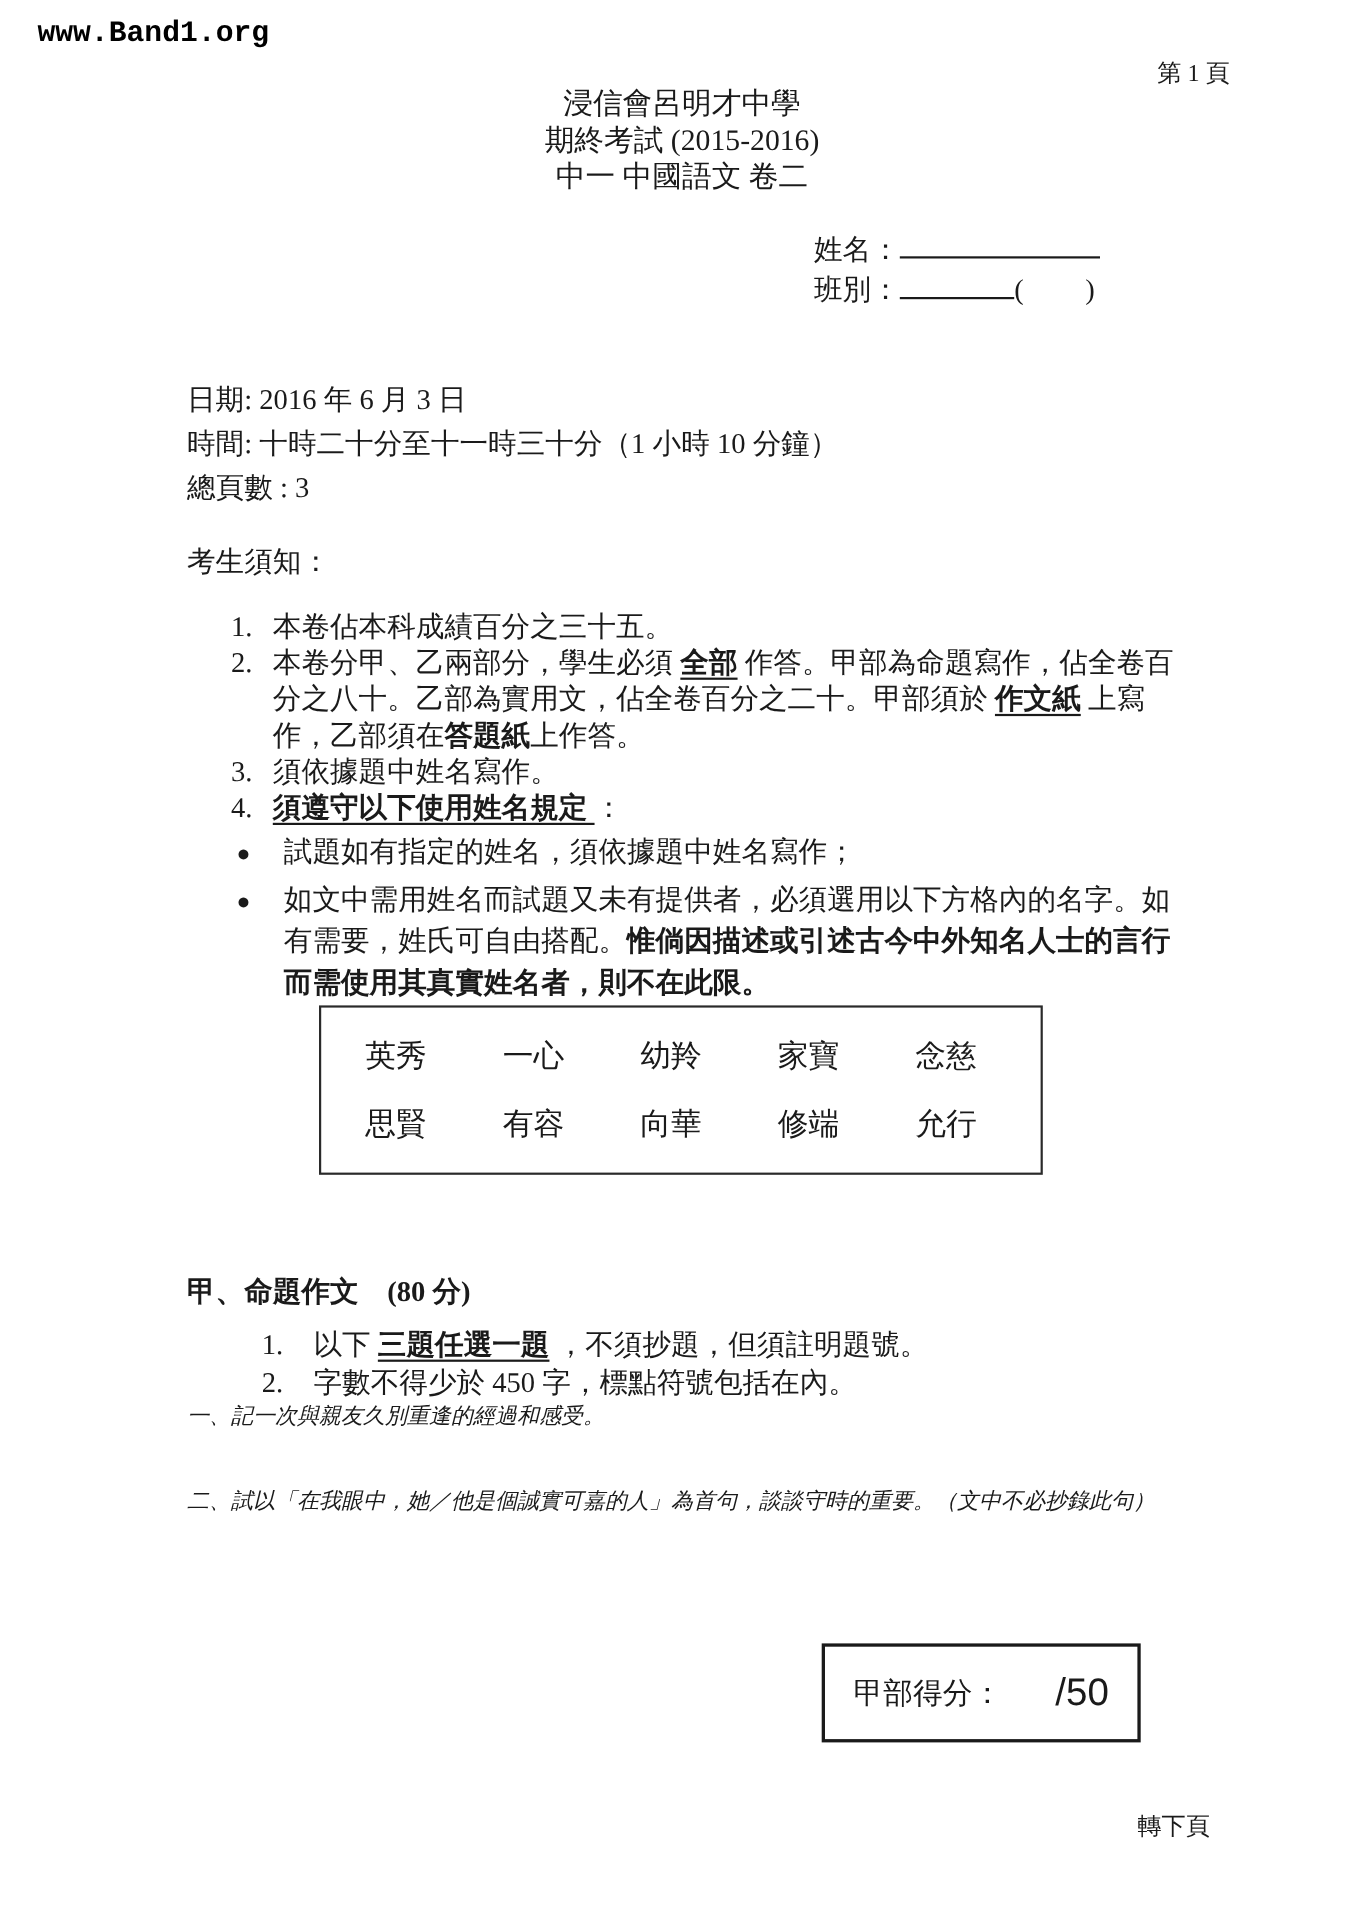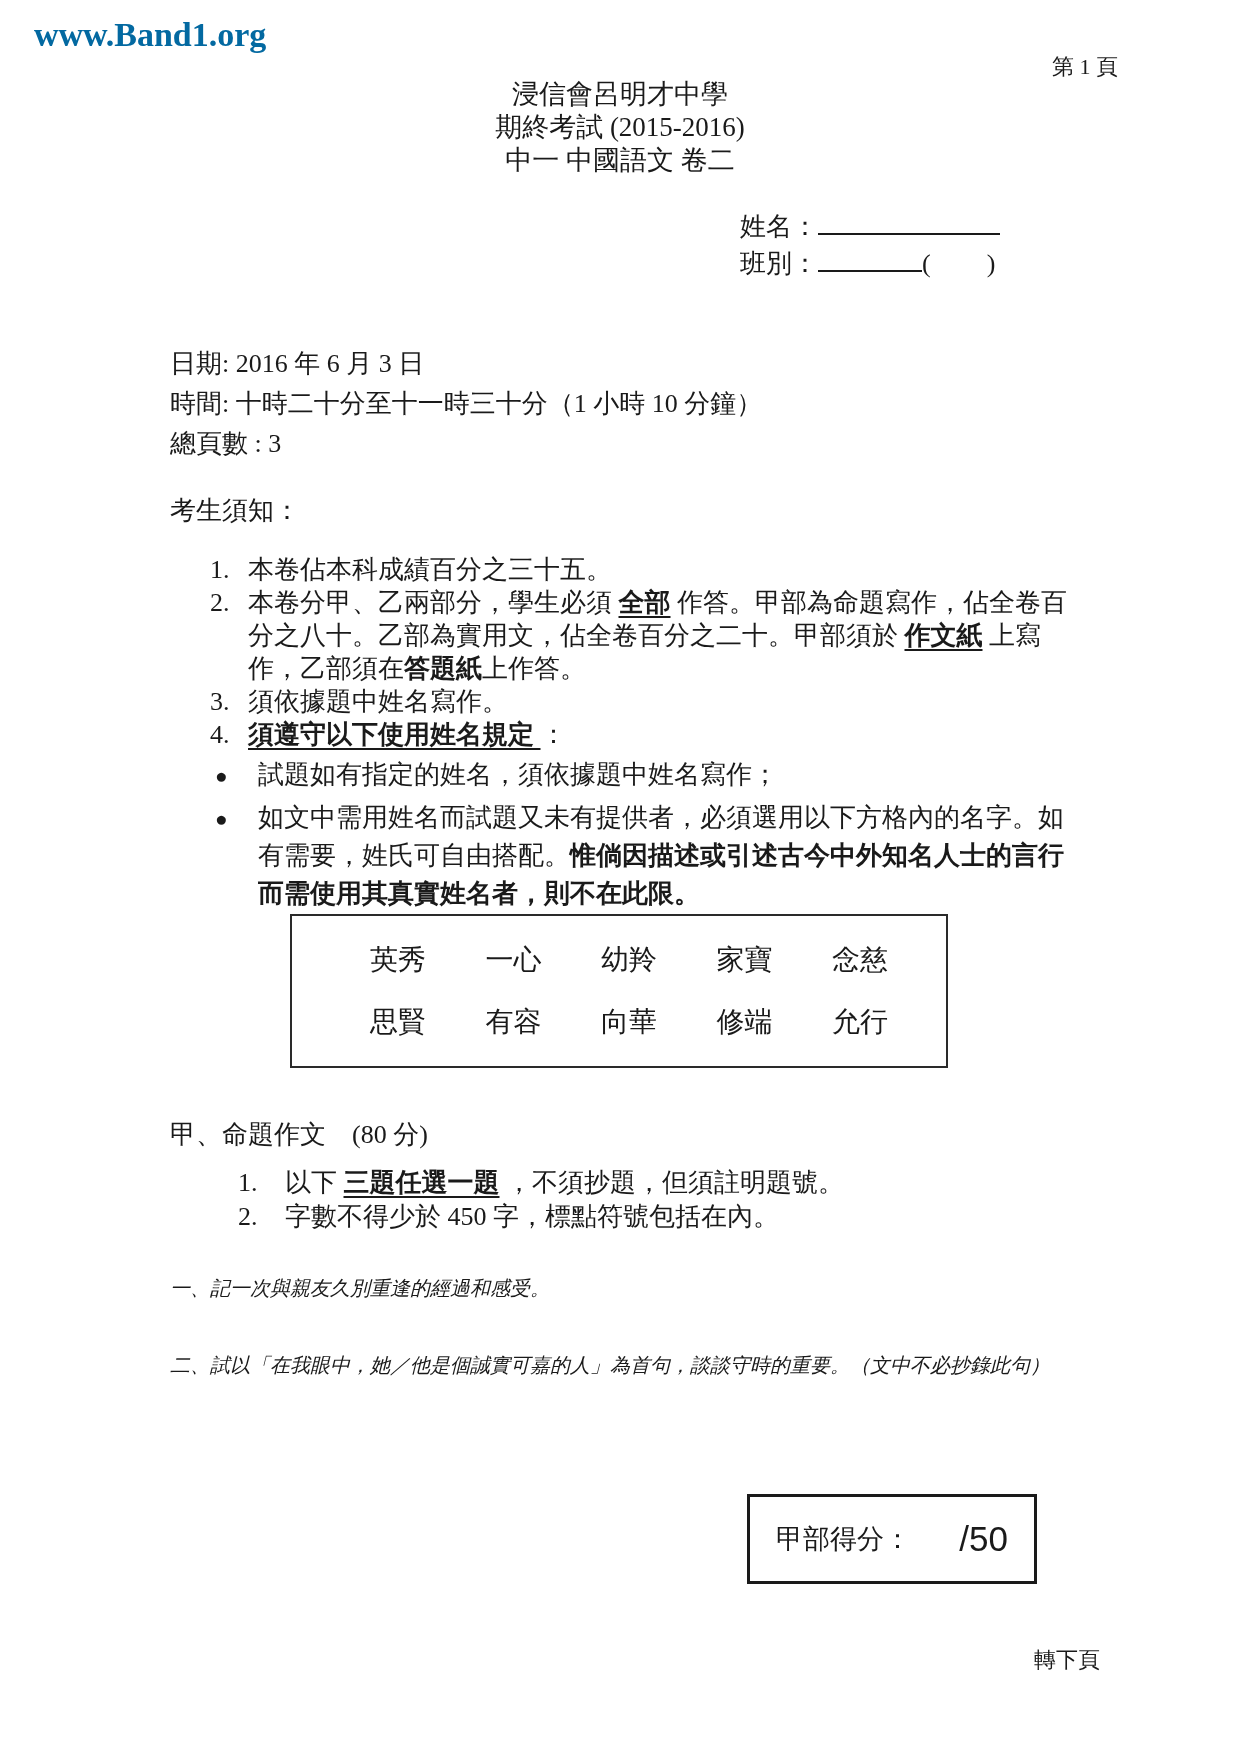--- a/index.html
+++ b/index.html
@@ -1,40 +1,40 @@
 <!DOCTYPE html>
 <html><head>
 <meta charset="utf-8">
 <style>
   html,body{margin:0;padding:0;background:#ffffff;}
   .page{position:relative;width:1240px;height:1754px;background:#ffffff;overflow:hidden;
         font-family:"Liberation Serif","DejaVu Serif",serif;color:#1a1a1a;}
-  .watermark{position:absolute;left:34px;top:16px;font-family:Liberation Serif, serif;
-        font-weight:600;font-size:34px;color:#0369a1;}
+  .watermark{position:absolute;left:34px;top:16px;font-family:Liberation Mono, monospace;
+        font-weight:600;font-size:27px;color:#000000;}
   .page-num{position:absolute;left:1052px;top:52px;font-size:22px;}
   .title-block{position:absolute;left:0;top:78px;width:100%;text-align:center;font-size:27px;line-height:33px;}
   .student-block{position:absolute;left:740px;top:208px;font-size:26px;line-height:37px;white-space:nowrap;}
   .u-line{display:inline-block;border-bottom:2px solid #1a1a1a;height:24px;vertical-align:baseline;}
   .name-line{width:182px;}
   .class-line{width:104px;}
   .paren-gap{display:inline-block;width:56px;}
   .info-block{position:absolute;left:170px;top:344px;font-size:26px;line-height:40px;}
   .notice-block{position:absolute;left:170px;top:494px;width:905px;font-size:26px;}
   .notice-title{line-height:33px;margin-bottom:26px;}
   .n-item{position:relative;padding-left:78px;line-height:33px;}
   .n-item .num{position:absolute;left:40px;}
   .n-bullet{position:relative;padding-left:88px;line-height:38px;margin-top:5px;}
   .n-bullet .dot{position:absolute;left:45px;top:1px;font-size:21px;}
   .rb{font-weight:bold;}
   .ru{text-decoration:underline;text-underline-offset:5px;}
   .names-box{position:absolute;left:290px;top:914px;width:658px;height:154px;border:2px solid #2a2a2a;
         box-sizing:border-box;display:flex;flex-direction:column;justify-content:space-evenly;font-size:28px;}
-  .names-row{display:flex;justify-content:space-between;padding:0 58px 0 40px;margin-left:38px;}
+  .names-row{display:flex;justify-content:space-between;padding:0 58px 0 40px;}
   .section-a{position:absolute;left:170px;top:1118px;width:905px;font-size:26px;}
-  .sa-heading{font-weight:normal;line-height:34px;margin-bottom:14px;}
+  .sa-heading{font-weight:bold;line-height:34px;margin-bottom:14px;margin-top:40px;}
   .sa-item{position:relative;padding-left:115px;line-height:34px;}
   .sa-item .num{position:absolute;left:68px;}
   .questions{position:absolute;left:170px;top:1270px;width:912px;font-size:20px;font-style:italic;}
   .question{line-height:37px;padding-left:53px;text-indent:-53px;margin-bottom:40px;}
   .score-box{position:absolute;left:747px;top:1494px;width:290px;height:90px;border:3px solid #1a1a1a;
         box-sizing:border-box;display:flex;align-items:center;font-size:27px;}
   .score-label{margin-left:26px;}
   .score-value{margin-left:auto;margin-right:26px;font-family:"Liberation Sans","DejaVu Sans",sans-serif;font-size:35px;}
   .footer{position:absolute;left:1034px;top:1645px;font-size:22px;}
 </style>

